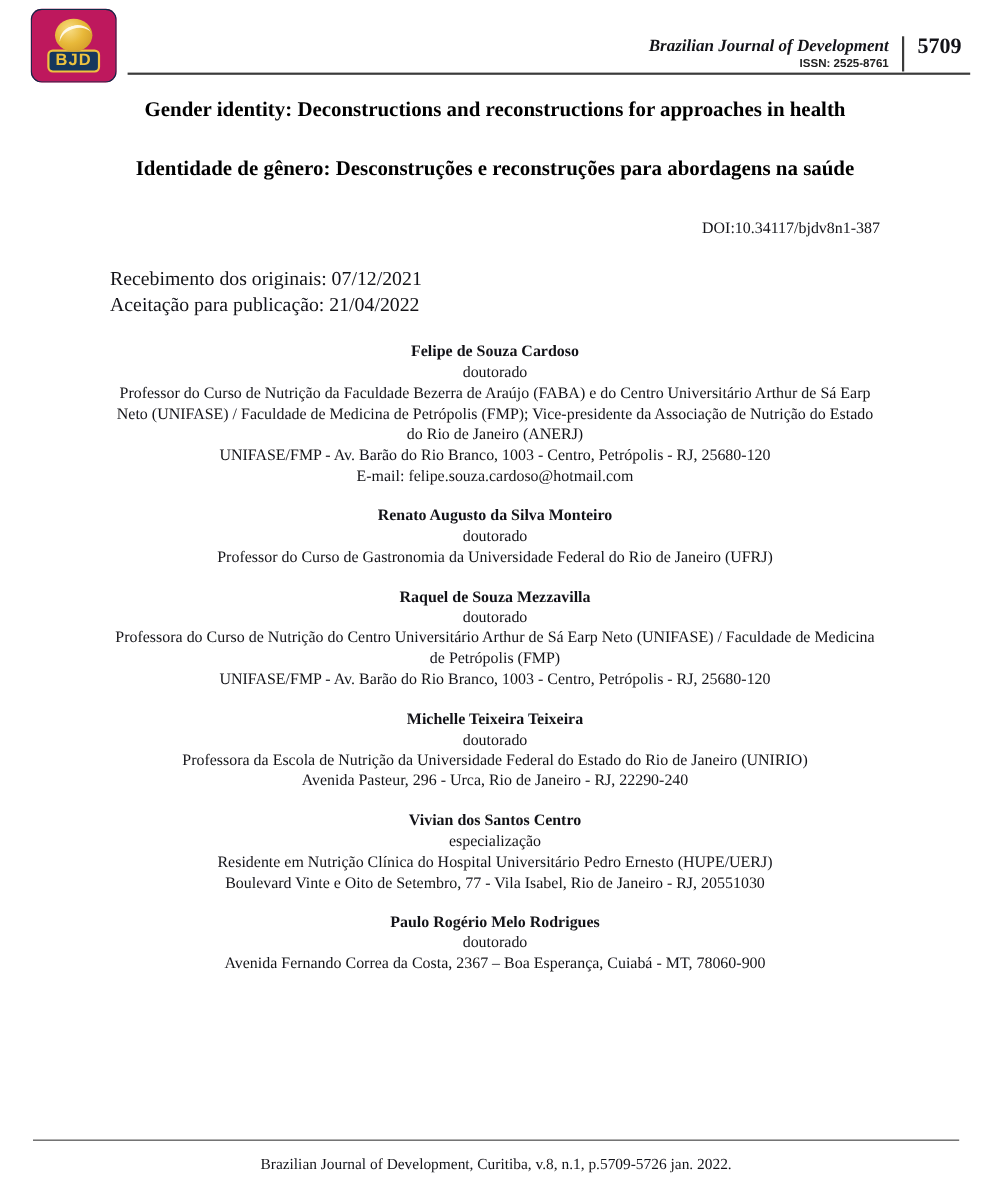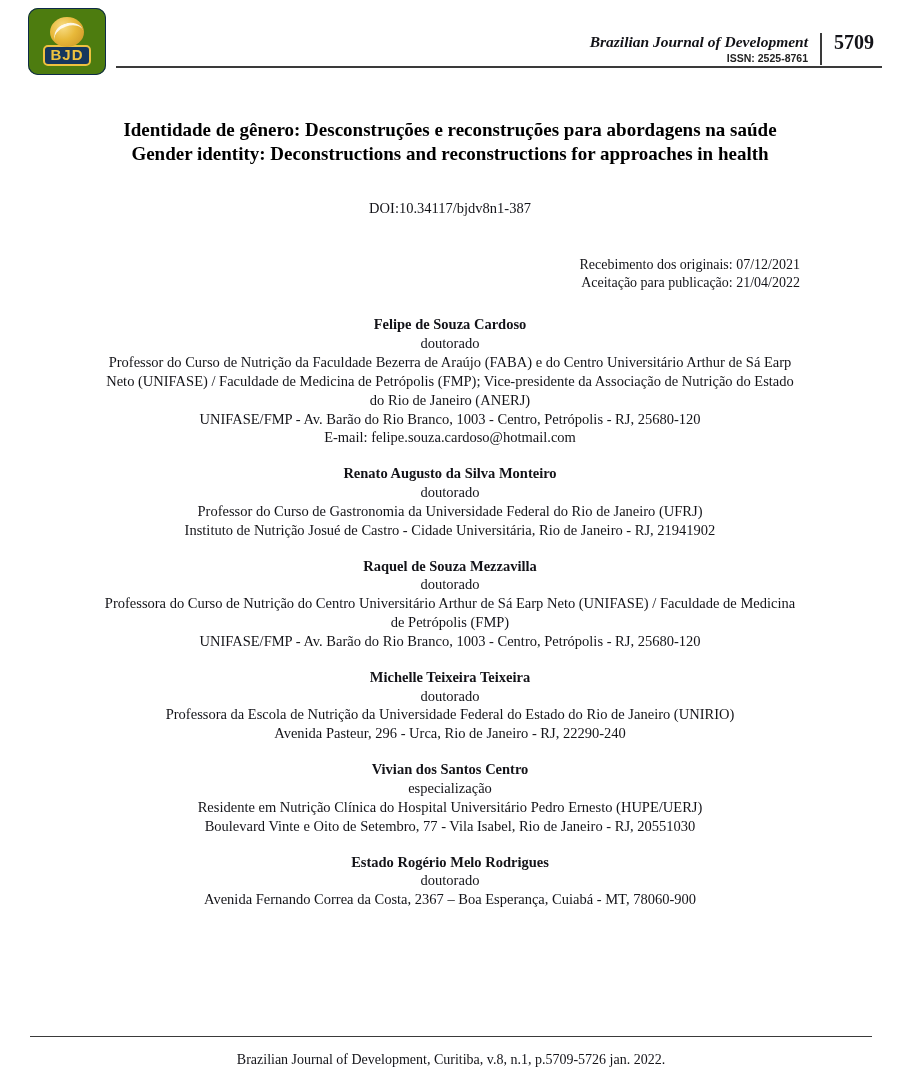--- a/index.html
+++ b/index.html
@@ -9,21 +9,21 @@
     color: #131318;
     position: relative;
     overflow: hidden;
   }
   .page { position: relative; width: 900px; height: 1080px; background: #fff; }
 
   
   .logo {
     position: absolute; top: 8px; left: 28px;
     width: 78px; height: 67px;
-    background: #4d7c0f;
+    background: #be185d;
     border-radius: 10px;
     display: flex; flex-direction: column; align-items: center; justify-content: center;
     box-shadow: 0 0 0 1px #0e2a49 inset;
   }
   .globe {
     width: 34px; height: 30px; border-radius: 50%;
     background: radial-gradient(circle at 38% 32%, #f8dd85 0%, #e8b93a 45%, #c98f22 100%);
     position: relative; overflow: hidden; margin-bottom: 2px;
   }
   .globe::after {
@@ -69,23 +69,23 @@
   
   .main {
     position: absolute; top: 88px; left: 100px; right: 100px;
   }
   .title {
     text-align: center; font-weight: bold; font-size: 19px; line-height: 1.25;
     color: #000;
   }
   .title-pt { margin-top: 30px; }
   .doi-line {
-    margin-top: 34px; text-align: center; font-size: 14.5px;
+    margin-top: 34px; text-align: right; font-size: 14.5px;
   }
-  .dates { margin-top: 39px; font-size: 14px; line-height: 1.35; text-align: right; }
+  .dates { margin-top: 24px; font-size: 18px; line-height: 1.35; text-align: left; }
 
   .authors { margin-top: 22px; }
   .author { margin-top: 17px; text-align: center; font-size: 14.5px; line-height: 1.3; }
   .author-name { font-weight: bold; }
   .author-line { }
 
   
   .footer {
     position: absolute; left: 30px; right: 28px; bottom: 12px; text-align: center;
   }
@@ -108,22 +108,22 @@
       <div class="issn">ISSN: 2525-8761</div>
     </div>
     <div class="v-divider"></div>
     <div class="page-number">5709</div>
   </div>
 
   <div class="header-rule"></div>
 
   <div class="main">
 
+    <div class="title title-en">Gender identity: Deconstructions and reconstructions for approaches in health</div>
     <div class="title title-pt">Identidade de gênero: Desconstruções e reconstruções para abordagens na saúde</div>
-    <div class="title title-en">Gender identity: Deconstructions and reconstructions for approaches in health</div>
 
     <div class="doi-line">DOI:10.34117/bjdv8n1-387</div>
 
     <div class="dates">
       <div>Recebimento dos originais: 07/12/2021</div>
       <div>Aceitação para publicação: 21/04/2022</div>
     </div>
 
     <div class="authors">
 
@@ -132,21 +132,20 @@
         <div class="author-degree">doutorado</div>
         <div class="author-line">Professor do Curso de Nutrição da Faculdade Bezerra de Araújo (FABA) e do Centro Universitário Arthur de Sá Earp Neto (UNIFASE) / Faculdade de Medicina de Petrópolis (FMP); Vice-presidente da Associação de Nutrição do Estado do Rio de Janeiro (ANERJ)</div>
         <div class="author-line">UNIFASE/FMP - Av. Barão do Rio Branco, 1003 - Centro, Petrópolis - RJ, 25680-120</div>
         <div class="author-line">E-mail: felipe.souza.cardoso@hotmail.com</div>
       </div>
 
       <div class="author">
         <div class="author-name">Renato Augusto da Silva Monteiro</div>
         <div class="author-degree">doutorado</div>
         <div class="author-line">Professor do Curso de Gastronomia da Universidade Federal do Rio de Janeiro (UFRJ)</div>
-        <div class="author-line">Instituto de Nutrição Josué de Castro - Cidade Universitária, Rio de Janeiro - RJ, 21941902</div>
       </div>
 
       <div class="author">
         <div class="author-name">Raquel de Souza Mezzavilla</div>
         <div class="author-degree">doutorado</div>
         <div class="author-line">Professora do Curso de Nutrição do Centro Universitário Arthur de Sá Earp Neto (UNIFASE) / Faculdade de Medicina de Petrópolis (FMP)</div>
         <div class="author-line">UNIFASE/FMP - Av. Barão do Rio Branco, 1003 - Centro, Petrópolis - RJ, 25680-120</div>
       </div>
 
       <div class="author">
@@ -157,21 +156,21 @@
       </div>
 
       <div class="author">
         <div class="author-name">Vivian dos Santos Centro</div>
         <div class="author-degree">especialização</div>
         <div class="author-line">Residente em Nutrição Clínica do Hospital Universitário Pedro Ernesto (HUPE/UERJ)</div>
         <div class="author-line">Boulevard Vinte e Oito de Setembro, 77 - Vila Isabel, Rio de Janeiro - RJ, 20551030</div>
       </div>
 
       <div class="author">
-        <div class="author-name">Estado Rogério Melo Rodrigues</div>
+        <div class="author-name">Paulo Rogério Melo Rodrigues</div>
         <div class="author-degree">doutorado</div>
         <div class="author-line">Avenida Fernando Correa da Costa, 2367 – Boa Esperança, Cuiabá - MT, 78060-900</div>
       </div>
 
     </div>
   </div>
 
   <div class="footer">
     <div class="footer-rule"></div>
     <div class="footer-text">Brazilian Journal of Development, Curitiba, v.8, n.1, p.5709-5726 jan. 2022.</div>

